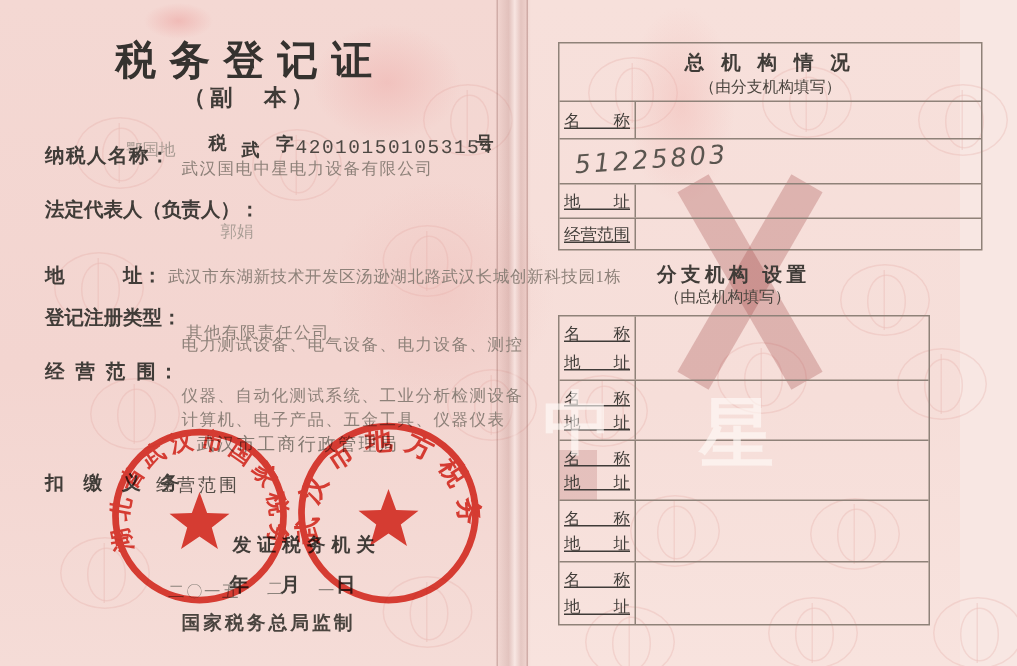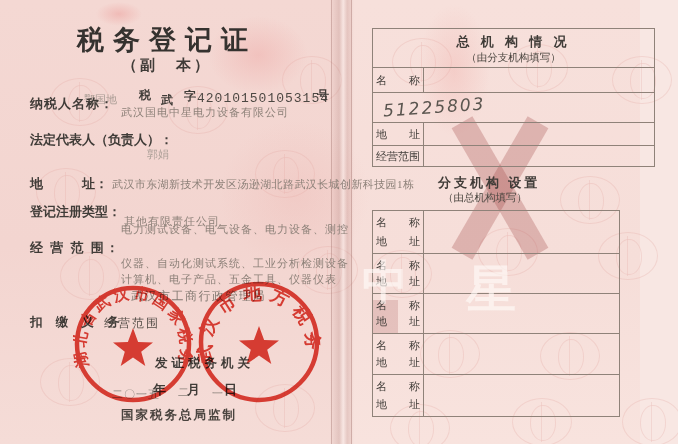--- a/index.html
+++ b/index.html
@@ -30,21 +30,21 @@
   .wmwhite{font-family:"Liberation Sans","DejaVu Sans",sans-serif;font-weight:bold;
     color:rgba(255,251,249,.62);z-index:3;}
   
   .lab{font-weight:bold;color:#403c38;}
   .val{color:#8d8179;}
   .faint{color:#a89b93;font-family:Liberation Mono, monospace;}
   .line{white-space:nowrap;}
   
   .tbl{border:1px solid #8f8279;box-sizing:border-box;z-index:2;}
   .t-head{border-bottom:1px solid #8f8279;text-align:center;box-sizing:border-box;}
-  .t-row{display:flex;border-bottom:1px solid #8f8279;box-sizing:border-box;}
+  .t-row{display:flex;border-bottom:1px solid #8f8279;box-sizing:border-box;text-decoration:underline;}
   .t-row:last-child{border-bottom:none;}
   .t-lab{width:51px;border-right:1px solid #8f8279;box-sizing:border-box;
     display:flex;align-items:center;justify-content:center;font-size:11px;color:#423e3a;}
   .t-val{flex:1;position:relative;}
   .b-lab{width:51px;border-right:1px solid #8f8279;box-sizing:border-box;
     display:flex;flex-direction:column;justify-content:space-between;
     padding:4px 0;align-items:center;font-size:11px;color:#423e3a;}
   .seal{mix-blend-mode:multiply;opacity:.9;z-index:6;}
   .hand{font-family:"DejaVu Sans",sans-serif;font-style:italic;color:#5a554f;
     transform:rotate(-4deg);letter-spacing:2px;}

